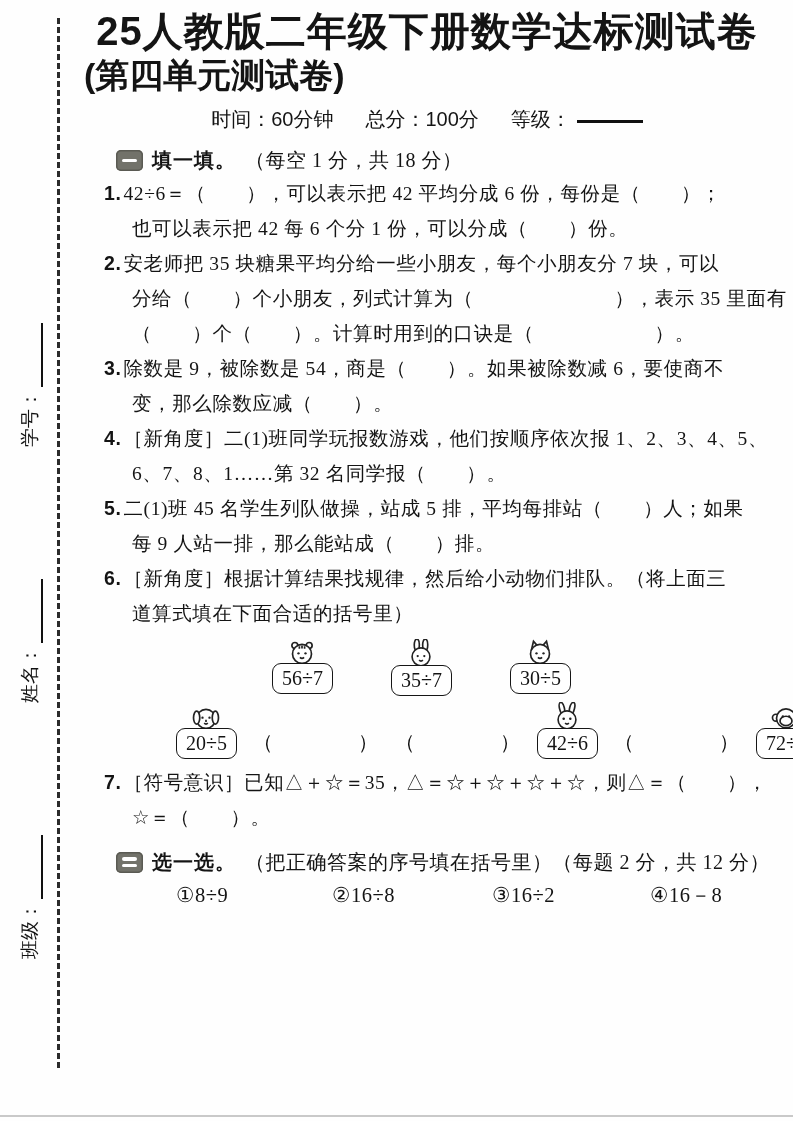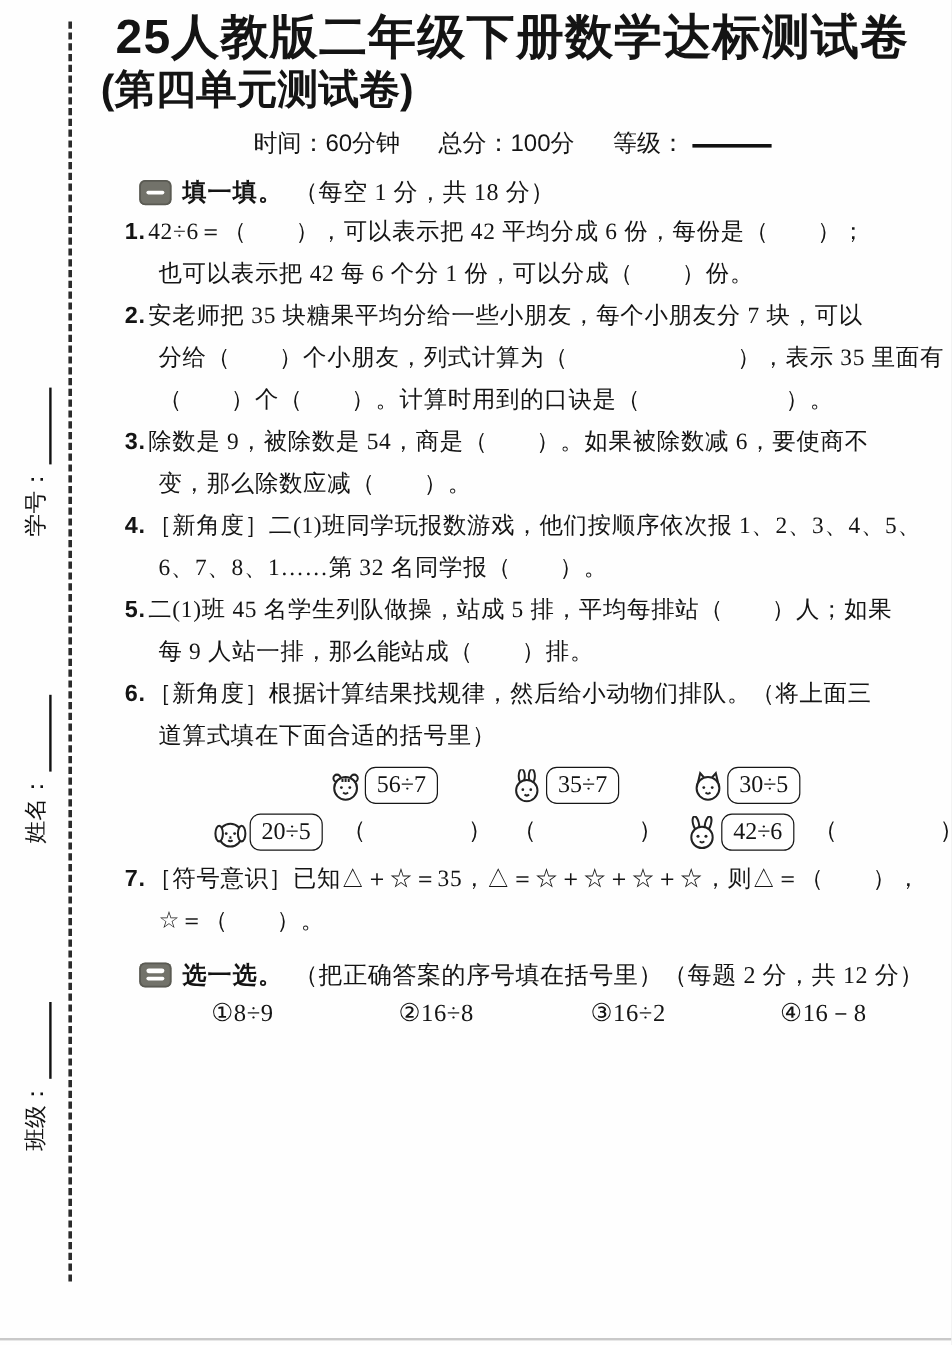--- a/index.html
+++ b/index.html
@@ -47,21 +47,21 @@
     box-shadow: inset 0 0 0 1.5px #5a5a53;
   }
   .badge i { display:block; width:15px; height:3.5px; background:#fff; border-radius:2px; }
 
   .ql { font-size:19.5px; line-height:35px; letter-spacing:0.6px; padding-left:48px; white-space:nowrap; }
   .ql.first { padding-left:20px; }
   .qnum { font-family:"Liberation Sans", sans-serif; font-weight:bold; margin-right:2px; }
 
   .fig-row1 { display:flex; gap:58px; margin:8px 0 6px 188px; }
   .fig-row2 { display:flex; align-items:flex-end; gap:16px; margin:2px 0 6px 92px; }
-  .fig-item { display:flex; flex-direction:row; align-items:center; }
+  .fig-item { display:flex; flex-direction:column; align-items:center; }
   .fig-item svg { display:block; margin-bottom:-2px; }
   .expr {
     border:1.8px solid #161616; border-radius:9px; padding:0 9px;
     font-size:20px; line-height:29px; white-space:nowrap; background:#fff;
   }
   .blankp { font-size:20px; line-height:33px; white-space:pre; letter-spacing:1px; }
 
   .opts { display:flex; margin:2px 0 0 44px; font-size:20.5px; letter-spacing:0.5px; }
   .opts span:nth-child(1){ width:156px; }
   .opts span:nth-child(2){ width:160px; }

